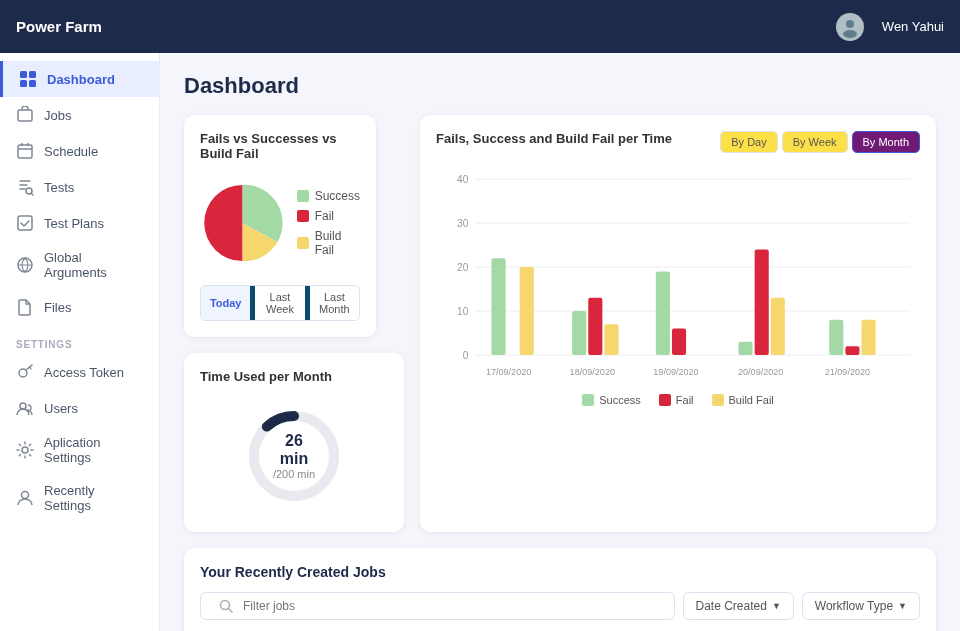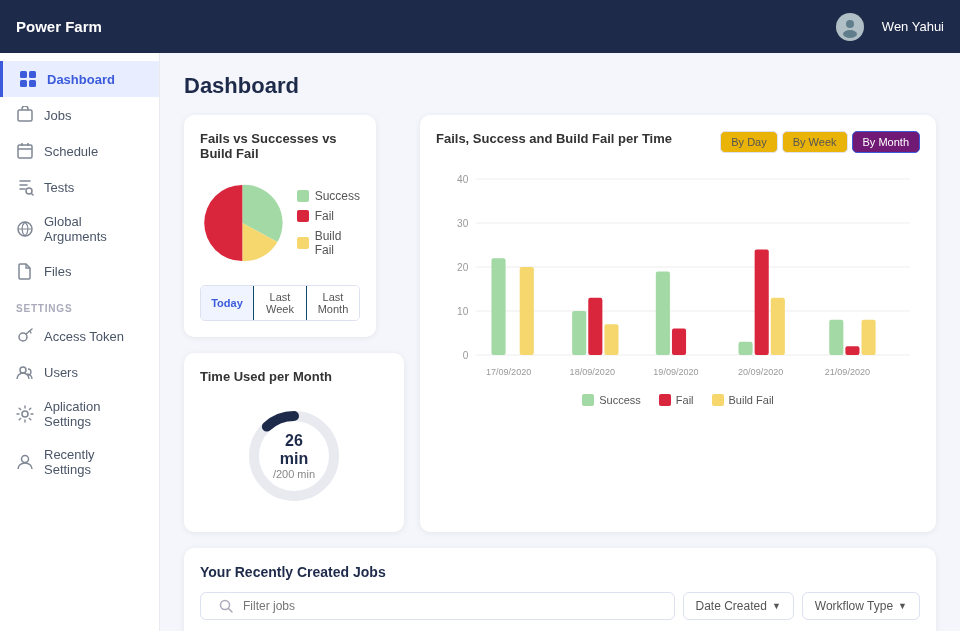--- a/index.html
+++ b/index.html
@@ -32,37 +32,37 @@
 
     
     .card { background: #fff; border-radius: 10px; box-shadow: 0 1px 6px rgba(0,0,0,0.07); padding: 16px; }
     .card-title { font-size: 13px; font-weight: 600; color: #333; margin-bottom: 12px; }
     .pie-card { width: 192px; flex-shrink: 0; }
     .pie-content { display: flex; align-items: center; gap: 12px; margin-bottom: 12px; }
     .legend { display: flex; flex-direction: column; gap: 6px; }
     .legend-item { display: flex; align-items: center; gap: 6px; font-size: 12px; color: #555; }
     .legend-dot { width: 12px; height: 12px; border-radius: 2px; flex-shrink: 0; }
     .pie-buttons { display: flex; gap: 0; border: 1px solid #dde1f0; border-radius: 5px; overflow: hidden; }
-    .pie-btn { flex: 1; padding: 5px 8px; font-size: 11px; background: #fff; border: none; cursor: pointer; color: #555; text-align: center; border-right: 1px solid #0c4a6e; }
+    .pie-btn { flex: 1; padding: 5px 8px; font-size: 11px; background: #fff; border: none; cursor: pointer; color: #555; text-align: center; border-right: 5px solid #0c4a6e; }
     .pie-btn:last-child { border-right: none; }
     .pie-btn.active { background: #f0f4ff; color: #3b5bdb; font-weight: 600; }
 
     
     .time-card { width: 220px; flex-shrink: 0; }
     .time-content { display: flex; align-items: center; justify-content: center; padding: 10px 0; }
     .donut-container { position: relative; width: 100px; height: 100px; }
     .donut-text { position: absolute; top: 50%; left: 50%; transform: translate(-50%, -50%); text-align: center; }
     .donut-min { font-size: 16px; font-weight: 700; color: #1e2a4a; display: block; }
     .donut-total { font-size: 11px; color: #888; display: block; }
 
     
     .bar-card { flex: 1; }
     .bar-card-header { display: flex; align-items: flex-start; justify-content: space-between; margin-bottom: 10px; }
     .time-buttons { display: flex; gap: 4px; }
-    .time-btn { padding: 4px 10px; font-size: 11px; border: 1px solid #dde1f0; border-radius: 5px; background: #eab308; cursor: pointer; color: #555; }
+    .time-btn { padding: 4px 10px; font-size: 11px; border: 1px solid #dde1f0; border-radius: 5px; background: #fde047; cursor: pointer; color: #555; }
     .time-btn.active { background: #701a75; color: #fff; border-color: #3b5bdb; }
 
     
     .bar-chart-wrap { width: 100%; height: 220px; position: relative; }
     .bar-chart-svg { width: 100%; height: 100%; }
 
     
     .chart-legend { display: flex; gap: 18px; justify-content: center; margin-top: 6px; }
     .chart-legend-item { display: flex; align-items: center; gap: 5px; font-size: 11px; color: #555; }
     .chart-legend-dot { width: 12px; height: 12px; border-radius: 2px; }
@@ -129,20 +129,29 @@
     </div>
     <div class="sidebar-item">
       <span class="icon">
         <svg viewBox="0 0 18 18" fill="none">
             <path d="M4 3h10M4 7h7M4 11h5" stroke="#4a5568" stroke-width="1.5" stroke-linecap="round"></path>
             <circle cx="13" cy="13" r="3" stroke="#4a5568" stroke-width="1.5"></circle>
             <path d="M15.5 15.5l1.5 1.5" stroke="#4a5568" stroke-width="1.5" stroke-linecap="round"></path>
           </svg>
       </span>
       <span>Tests</span>
+    </div>
+    <div class="sidebar-item">
+      <span class="icon">
+        <svg viewBox="0 0 18 18" fill="none">
+            <rect x="2" y="2" width="14" height="14" rx="2" stroke="#4a5568" stroke-width="1.5"></rect>
+            <path d="M5 9l3 3 5-5" stroke="#4a5568" stroke-width="1.5" stroke-linecap="round" stroke-linejoin="round"></path>
+          </svg>
+      </span>
+      <span>Test Plans</span>
     </div>
     <div class="sidebar-item">
       <span class="icon">
         <svg viewBox="0 0 18 18" fill="none">
             <circle cx="9" cy="9" r="7" stroke="#4a5568" stroke-width="1.5"></circle>
             <path d="M2 9h14M9 2c-2 2-3 4.5-3 7s1 5 3 7M9 2c2 2 3 4.5 3 7s-1 5-3 7" stroke="#4a5568" stroke-width="1.2"></path>
           </svg>
       </span>
       <span>Global Arguments</span>
     </div>

